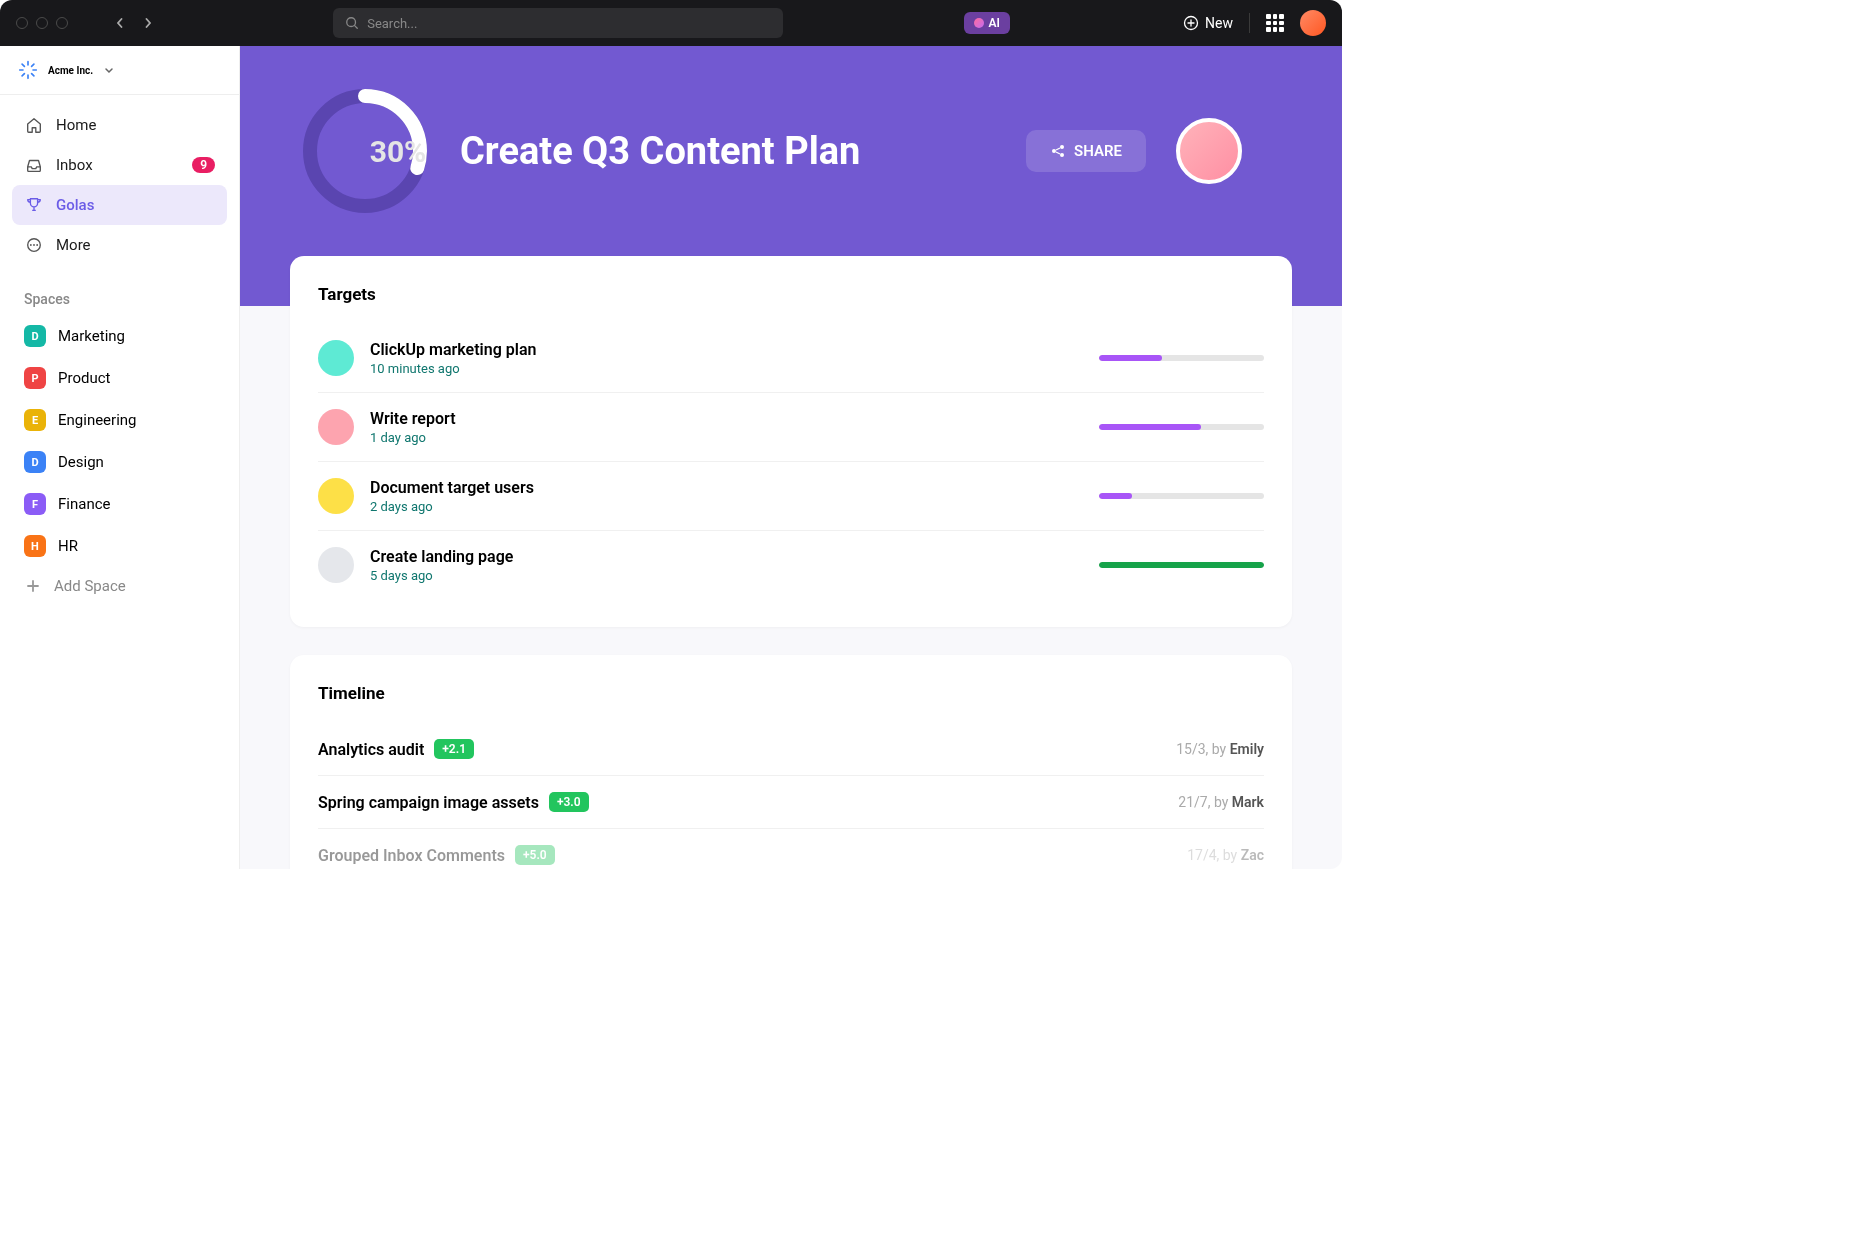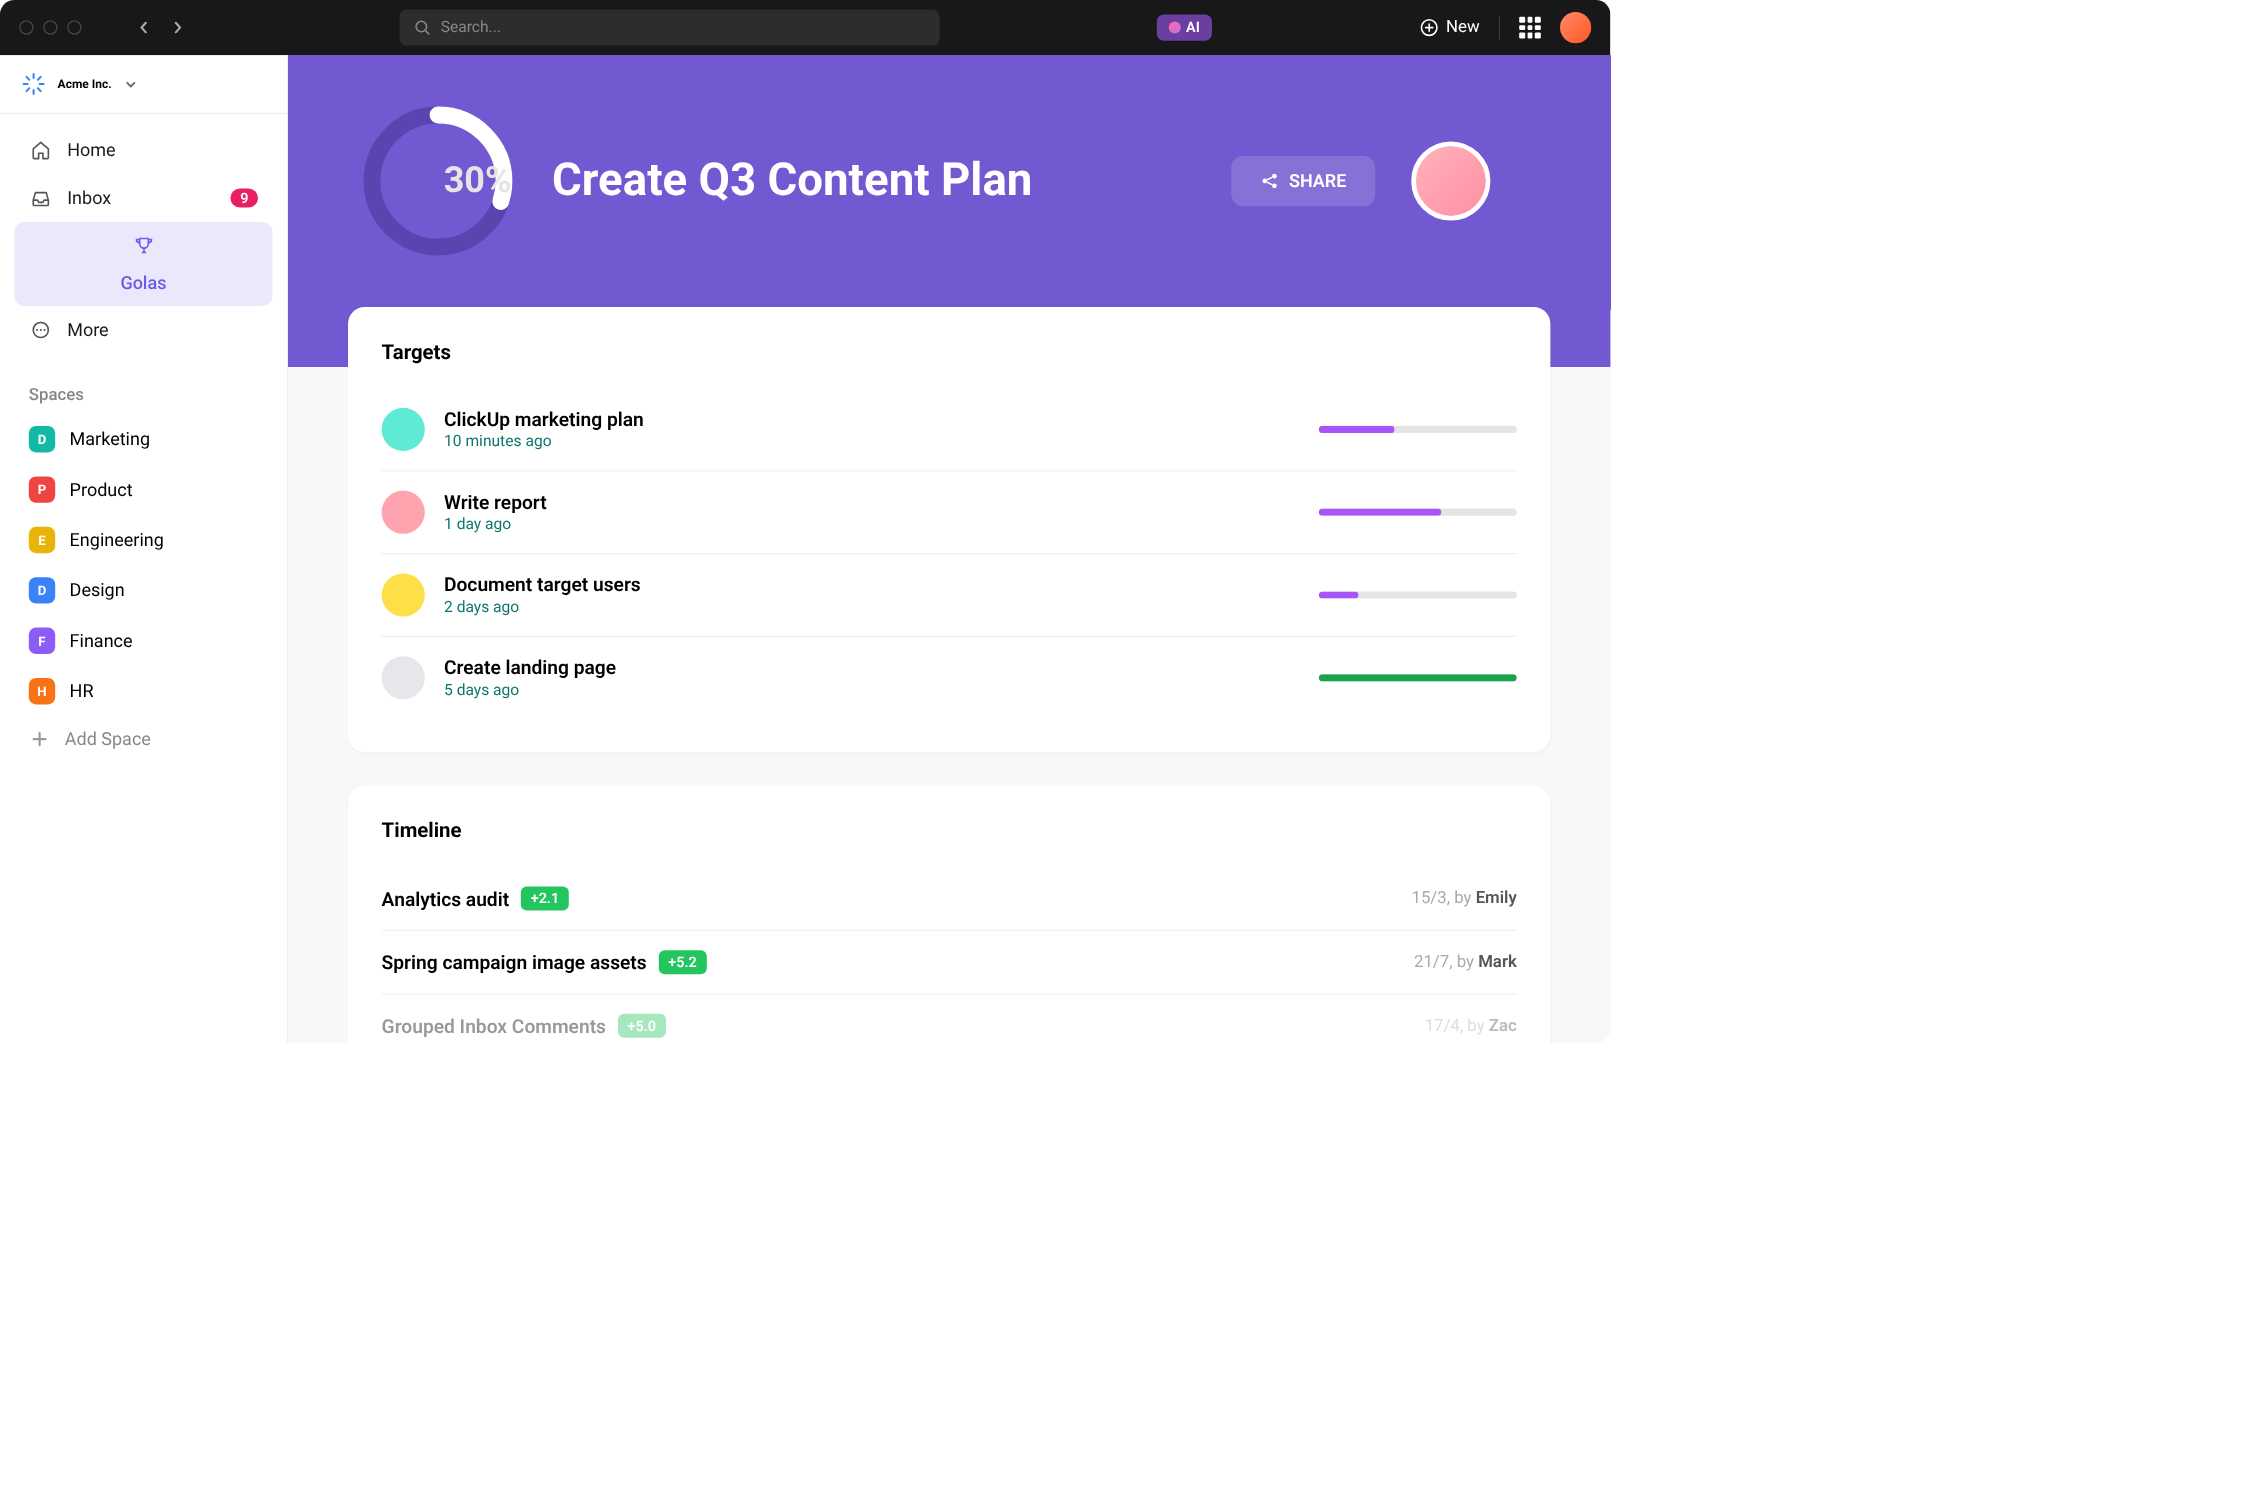--- a/index.html
+++ b/index.html
@@ -158,21 +158,20 @@
       padding: 10px 12px;
       border-radius: 8px;
       font-size: 15px;
       color: #1a1a1a;
       cursor: pointer;
     }
     .nav-item.active {
       background: #ece8fb;
       color: #6b5ce7;
       font-weight: 500;
-      flex-direction: column;
     }
     .nav-item .icon-slot {
       width: 20px;
       height: 20px;
       display: flex;
       align-items: center;
       justify-content: center;
     }
     .badge {
       margin-left: auto;
@@ -577,21 +576,21 @@
         <div class="card">
           <div class="card-title">Timeline</div>
           <div id="timeline-list">
               <div class="timeline-row">
     <span class="timeline-name">Analytics audit</span>
     <span class="timeline-badge">+2.1</span>
     <span class="timeline-meta">15/3, by <b>Emily</b></span>
               </div>
               <div class="timeline-row">
     <span class="timeline-name">Spring campaign image assets</span>
-    <span class="timeline-badge">+5.2</span>
+    <span class="timeline-badge">+3.0</span>
     <span class="timeline-meta">21/7, by <b>Mark</b></span>
               </div>
               <div class="timeline-row faded">
     <span class="timeline-name">Grouped Inbox Comments</span>
     <span class="timeline-badge">+5.0</span>
     <span class="timeline-meta">17/4, by <b>Zac</b></span>
               </div>
             </div>
         </div>
       </div>

